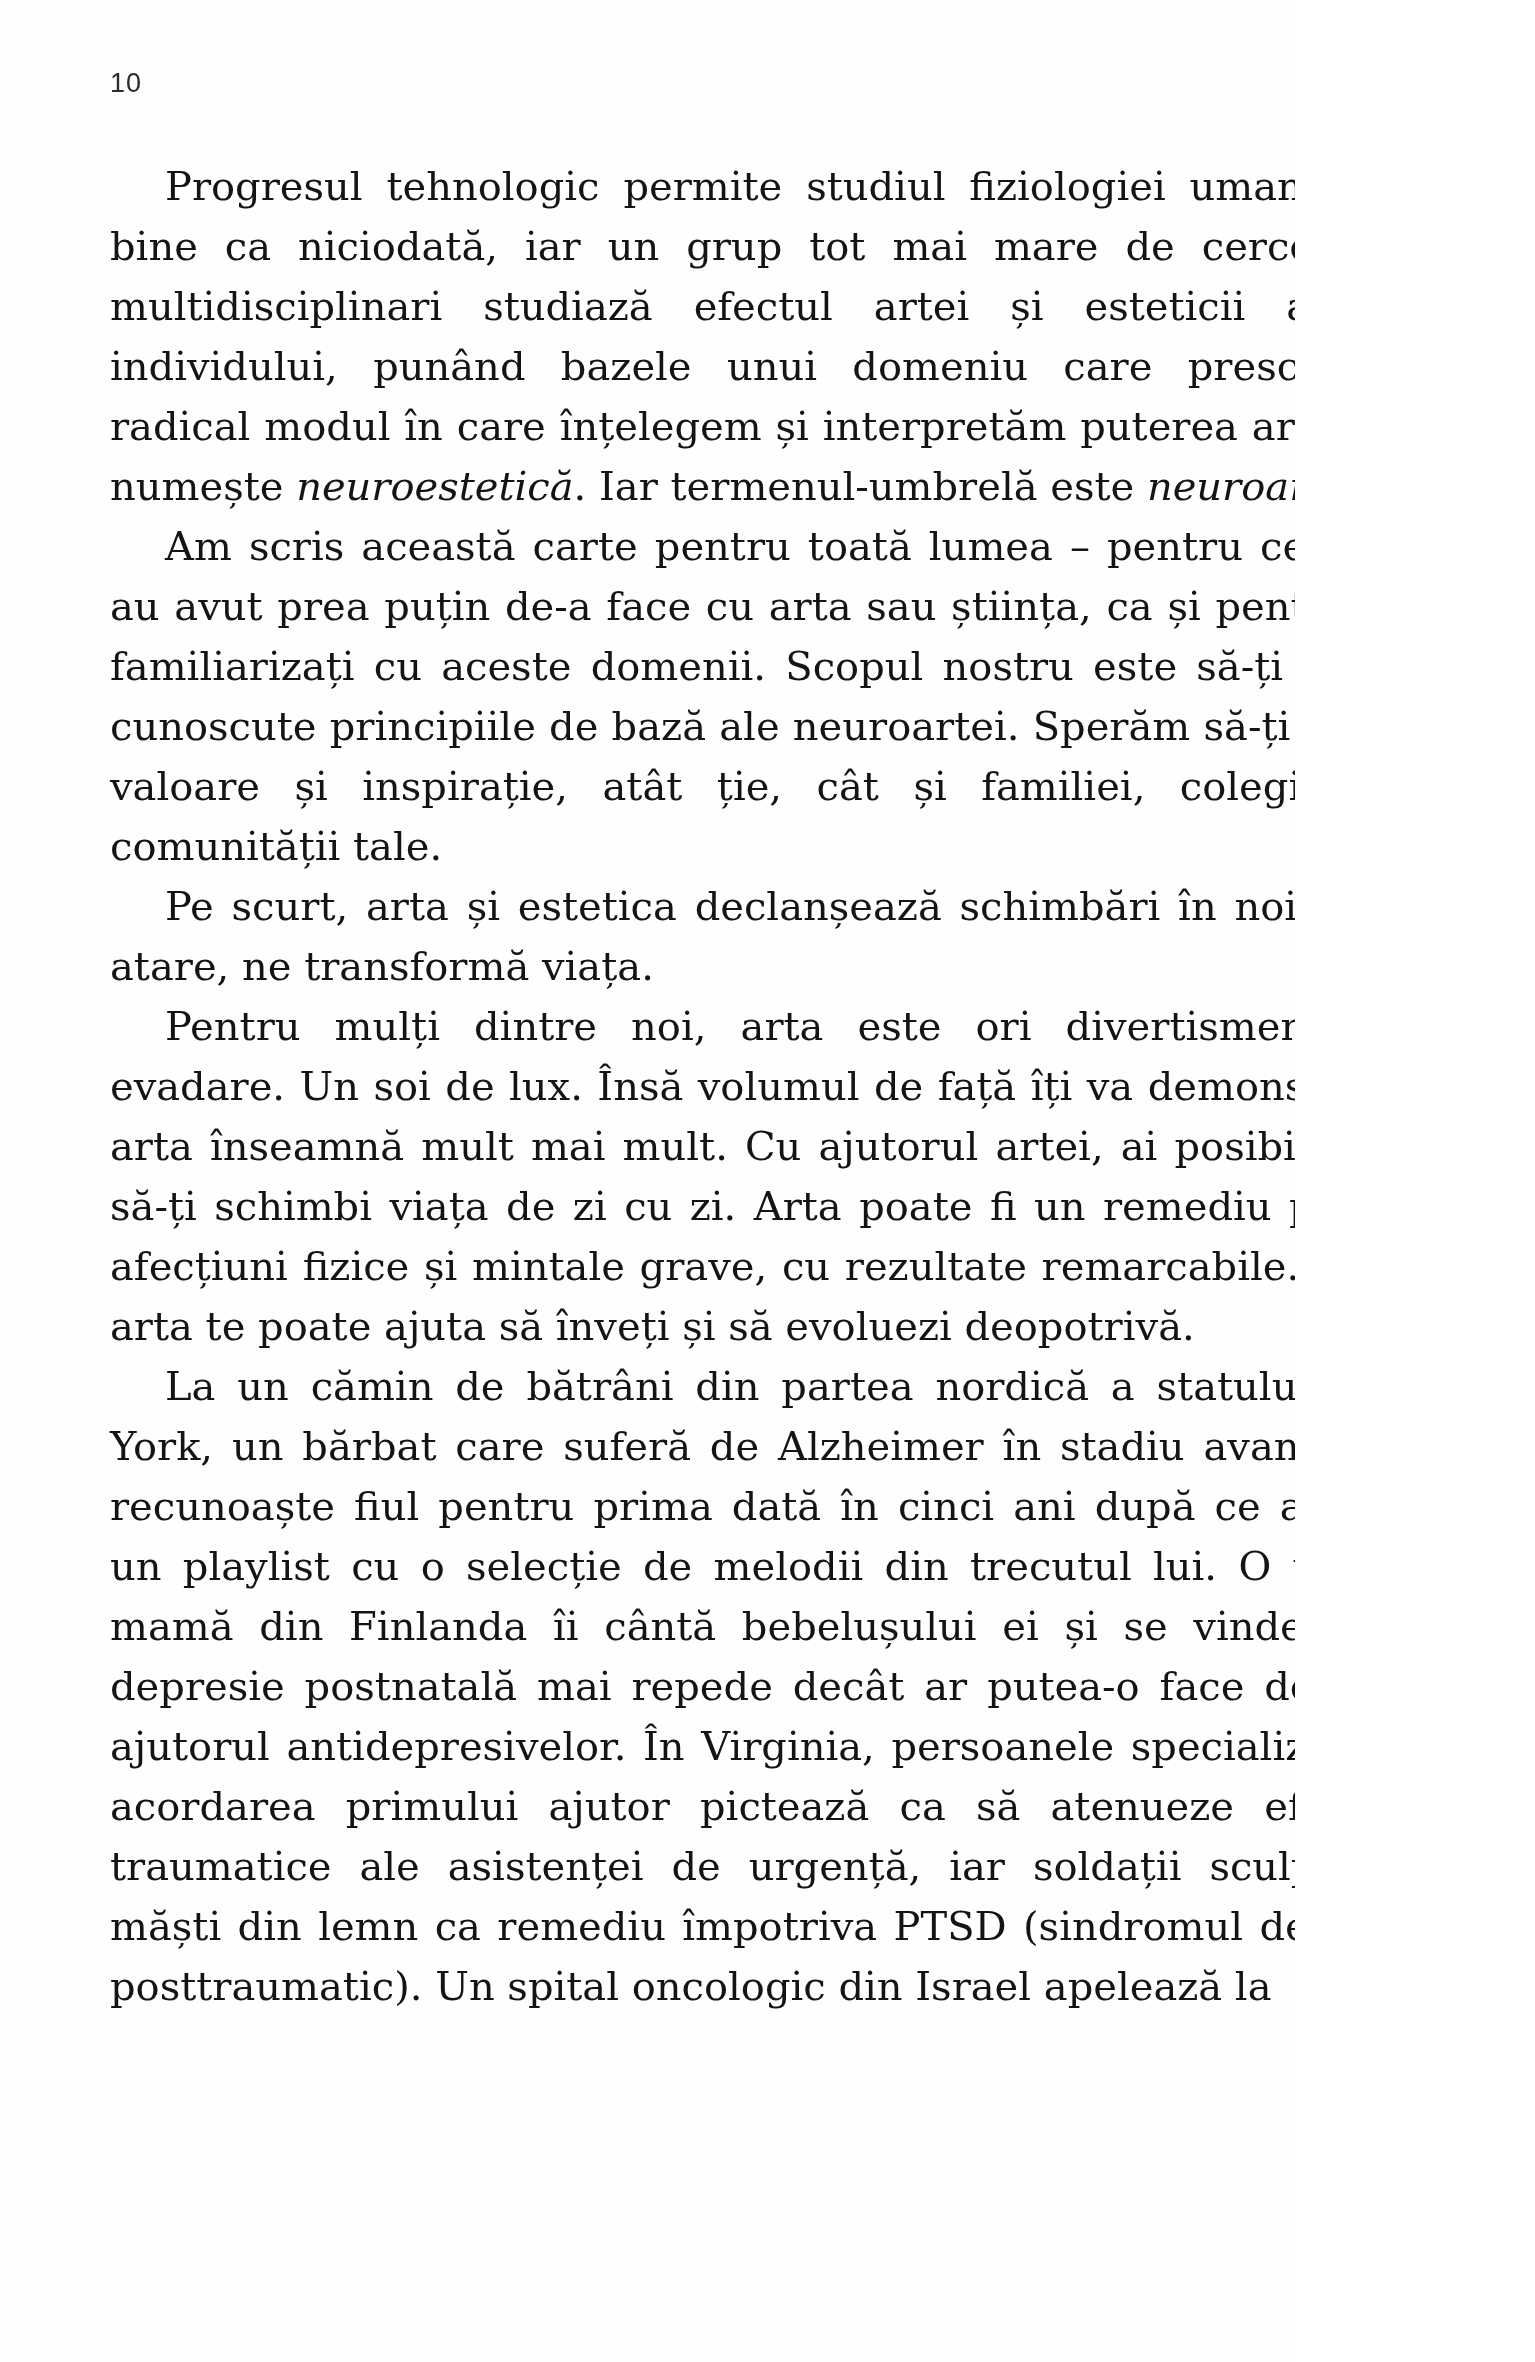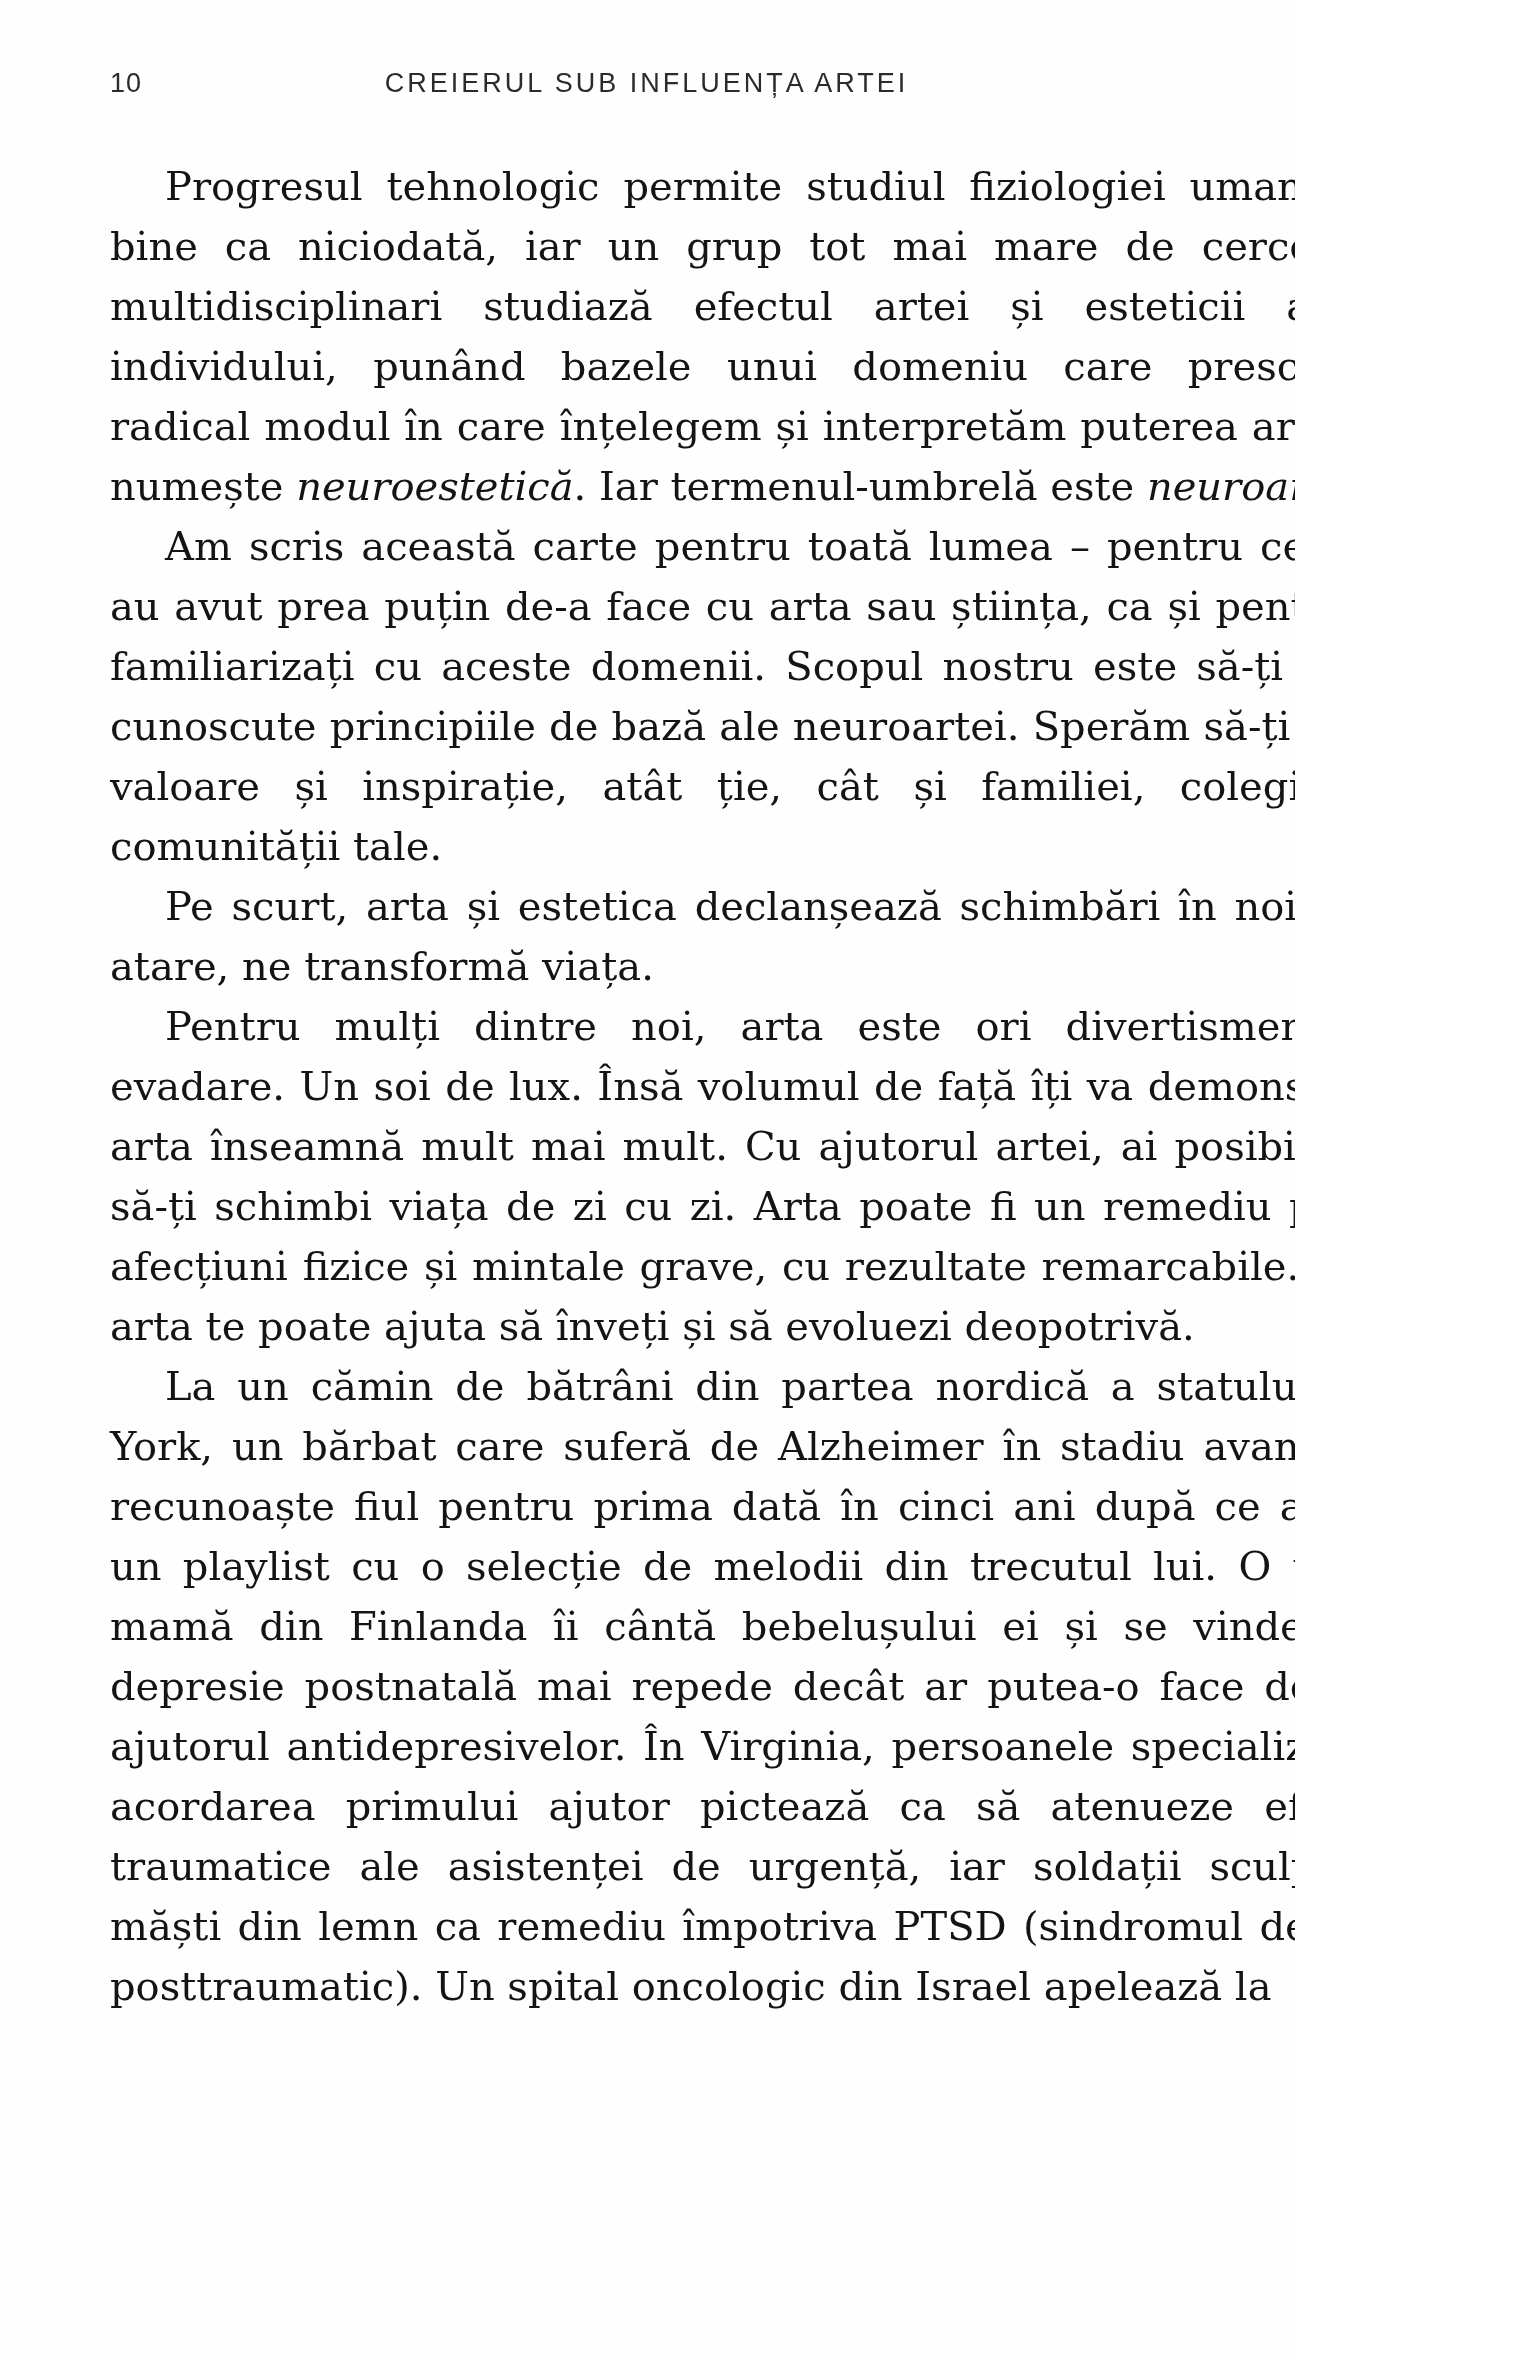--- a/index.html
+++ b/index.html
@@ -61,21 +61,20 @@
     font-style: italic;
   }
 </style>
 </head>
 <body>
 
 <div class="page">
 
   <header class="page-header">
     <span class="page-number">10</span>
-    <span class="running-head">CREIERUL SUB INFLUENȚA ARTEI</span>
   </header>
 
   <main class="page-body">
 
     <p class="para"><span>Progresul tehnologic permite studiul fiziologiei umane mai bine ca niciodată, iar un grup tot mai mare de cercetători multidisciplinari studiază efectul artei și esteticii asupra individului, punând bazele unui domeniu care preschimbă radical modul în care înțelegem și interpretăm puterea artei. Se numește </span><em>neuroestetică</em><span>. Iar termenul-umbrelă este </span><em>neuroartă</em><span>.</span></p>
 
     <p class="para">Am scris această carte pentru toată lumea – pentru cei care au avut prea puțin de-a face cu arta sau știința, ca și pentru cei familiarizați cu aceste domenii. Scopul nostru este să-ți facem cunoscute principiile de bază ale neuroartei. Sperăm să-ți aducă valoare și inspirație, atât ție, cât și familiei, colegilor și comunității tale.</p>
 
     <p class="para">Pe scurt, arta și estetica declanșează schimbări în noi și, ca atare, ne transformă viața.</p>
 

